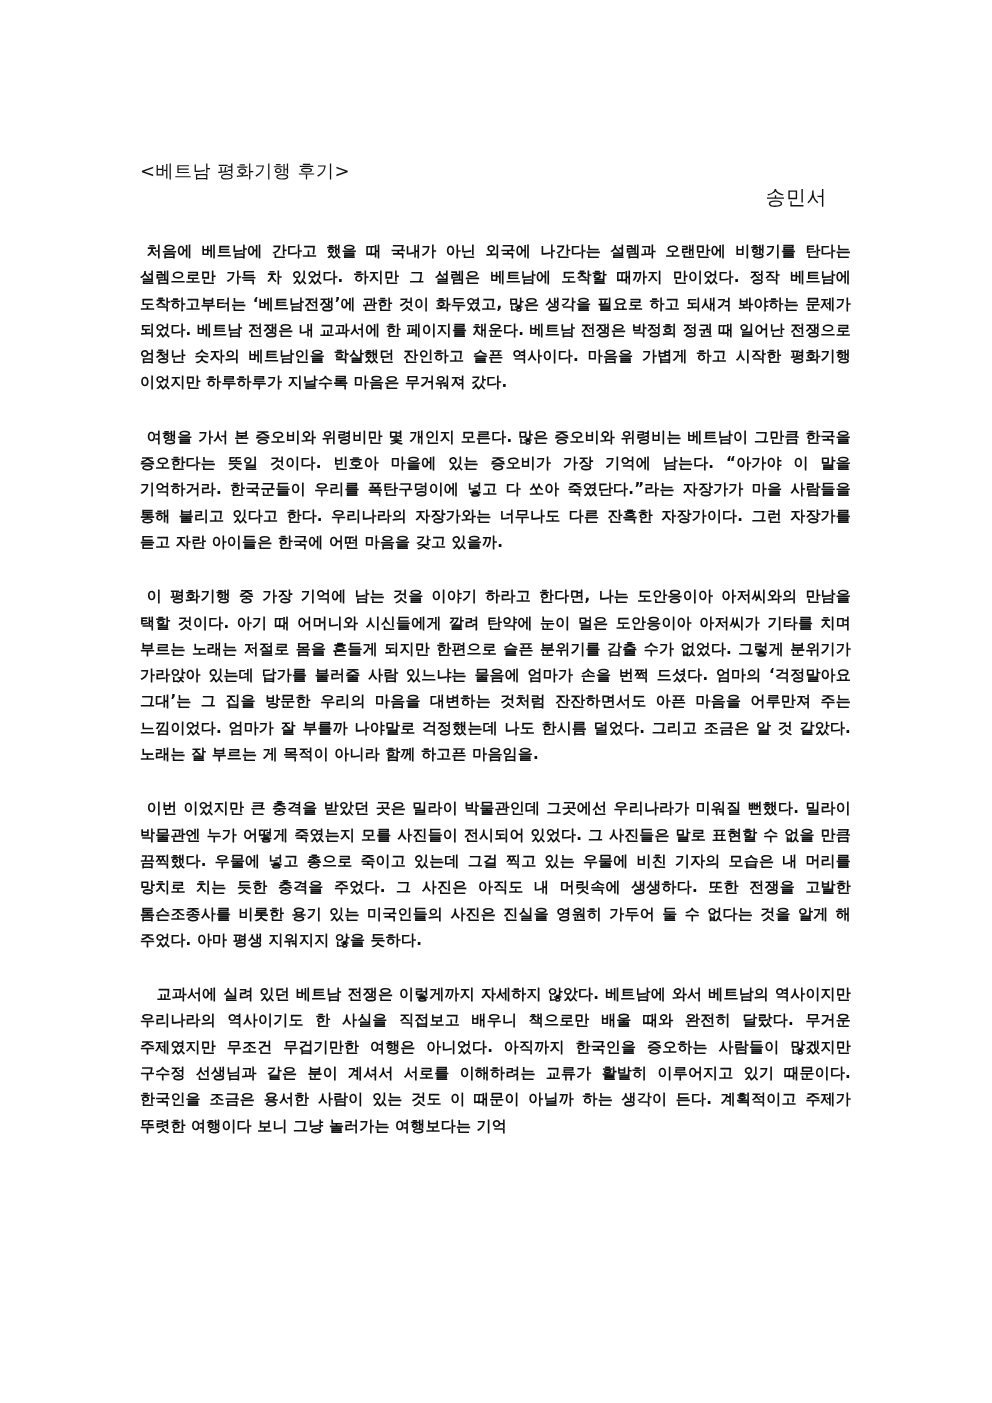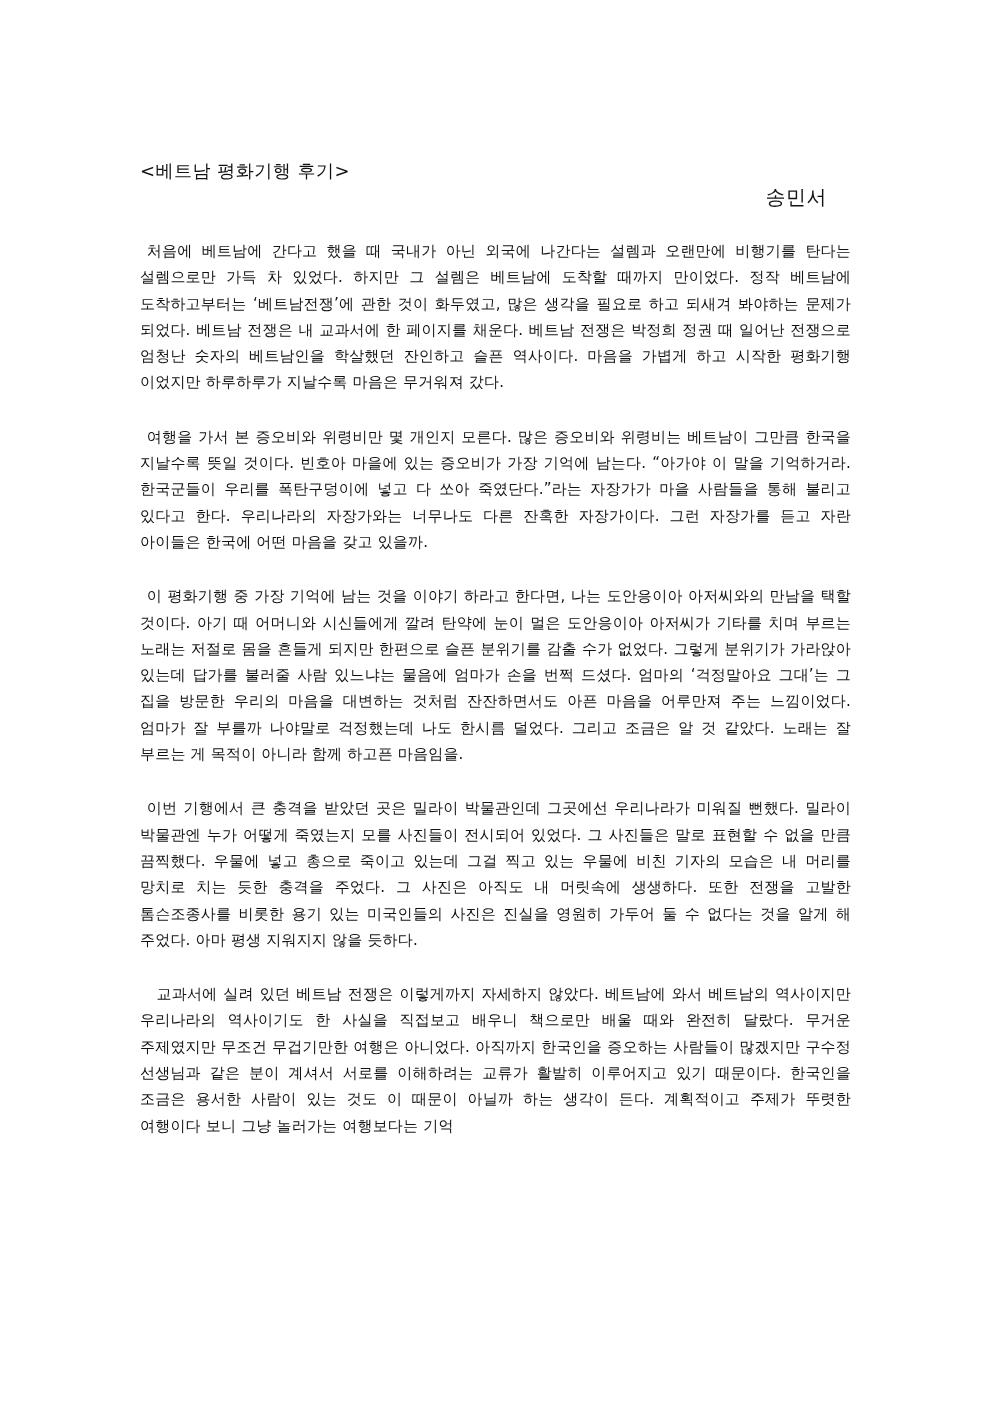--- a/index.html
+++ b/index.html
@@ -39,33 +39,34 @@
       letter-spacing: 0.5px;
     }
     .para {
       font-size: 15px;
       line-height: 26.3px;
       text-align: justify;
       text-align-last: left;
       margin: 0 0 28px 0;
       word-break: keep-all;
       letter-spacing: 0.2px;
+      font-weight: bold;
     }
     .para.indent2 {
       text-indent: 1.1em;
     }
     .para.indent1 {
       text-indent: 0.45em;
     }
   </style>
 </head>
 <body>
 
 <div class="page">
   <h1 class="title">&lt;베트남 평화기행 후기&gt;</h1>
   <div class="author">송민서</div>
 
   <p class="para indent1">처음에 베트남에 간다고 했을 때 국내가 아닌 외국에 나간다는 설렘과 오랜만에 비행기를 탄다는 설렘으로만 가득 차 있었다. 하지만 그 설렘은 베트남에 도착할 때까지 만이었다. 정작 베트남에 도착하고부터는 ‘베트남전쟁’에 관한 것이 화두였고, 많은 생각을 필요로 하고 되새겨 봐야하는 문제가 되었다. 베트남 전쟁은 내 교과서에 한 페이지를 채운다. 베트남 전쟁은 박정희 정권 때 일어난 전쟁으로 엄청난 숫자의 베트남인을 학살했던 잔인하고 슬픈 역사이다. 마음을 가볍게 하고 시작한 평화기행 이었지만 하루하루가 지날수록 마음은 무거워져 갔다.</p>
-  <p class="para indent1">여행을 가서 본 증오비와 위령비만 몇 개인지 모른다. 많은 증오비와 위령비는 베트남이 그만큼 한국을 지날수록 뜻일 것이다. 빈호아 마을에 있는 증오비가 가장 기억에 남는다. “아가야 이 말을 기억하거라. 한국군들이 우리를 폭탄구덩이에 넣고 다 쏘아 죽였단다.”라는 자장가가 마을 사람들을 통해 불리고 있다고 한다. 우리나라의 자장가와는 너무나도 다른 잔혹한 자장가이다. 그런 자장가를 듣고 자란 아이들은 한국에 어떤 마음을 갖고 있을까.</p>
+  <p class="para indent1">여행을 가서 본 증오비와 위령비만 몇 개인지 모른다. 많은 증오비와 위령비는 베트남이 그만큼 한국을 증오한다는 뜻일 것이다. 빈호아 마을에 있는 증오비가 가장 기억에 남는다. “아가야 이 말을 기억하거라. 한국군들이 우리를 폭탄구덩이에 넣고 다 쏘아 죽였단다.”라는 자장가가 마을 사람들을 통해 불리고 있다고 한다. 우리나라의 자장가와는 너무나도 다른 잔혹한 자장가이다. 그런 자장가를 듣고 자란 아이들은 한국에 어떤 마음을 갖고 있을까.</p>
   <p class="para indent1">이 평화기행 중 가장 기억에 남는 것을 이야기 하라고 한다면, 나는 도안응이아 아저씨와의 만남을 택할 것이다. 아기 때 어머니와 시신들에게 깔려 탄약에 눈이 멀은 도안응이아 아저씨가 기타를 치며 부르는 노래는 저절로 몸을 흔들게 되지만 한편으로 슬픈 분위기를 감출 수가 없었다. 그렇게 분위기가 가라앉아 있는데 답가를 불러줄 사람 있느냐는 물음에 엄마가 손을 번쩍 드셨다. 엄마의 ‘걱정말아요 그대’는 그 집을 방문한 우리의 마음을 대변하는 것처럼 잔잔하면서도 아픈 마음을 어루만져 주는 느낌이었다. 엄마가 잘 부를까 나야말로 걱정했는데 나도 한시름 덜었다. 그리고 조금은 알 것 같았다. 노래는 잘 부르는 게 목적이 아니라 함께 하고픈 마음임을.</p>
-  <p class="para indent1">이번 기행에서 큰 충격을 받았던 곳은 밀라이 박물관인데 그곳에선 우리나라가 미워질 뻔했다. 밀라이 박물관엔 누가 어떻게 죽였는지 모를 사진들이 전시되어 있었다. 그 사진들은 말로 표현할 수 없을 만큼 끔찍했다. 우물에 넣고 총으로 죽이고 있는데 그걸 찍고 있는 우물에 비친 기자의 모습은 내 머리를 망치로 치는 듯한 충격을 주었다. 그 사진은 아직도 내 머릿속에 생생하다. 또한 전쟁을 고발한 톰슨조종사를 비롯한 용기 있는 미국인들의 사진은 진실을 영원히 가두어 둘 수 없다는 것을 알게 해 주었다. 아마 평생 지워지지 않을 듯하다.</p>
+  <p class="para indent1">이번 이었지만 큰 충격을 받았던 곳은 밀라이 박물관인데 그곳에선 우리나라가 미워질 뻔했다. 밀라이 박물관엔 누가 어떻게 죽였는지 모를 사진들이 전시되어 있었다. 그 사진들은 말로 표현할 수 없을 만큼 끔찍했다. 우물에 넣고 총으로 죽이고 있는데 그걸 찍고 있는 우물에 비친 기자의 모습은 내 머리를 망치로 치는 듯한 충격을 주었다. 그 사진은 아직도 내 머릿속에 생생하다. 또한 전쟁을 고발한 톰슨조종사를 비롯한 용기 있는 미국인들의 사진은 진실을 영원히 가두어 둘 수 없다는 것을 알게 해 주었다. 아마 평생 지워지지 않을 듯하다.</p>
   <p class="para indent2">교과서에 실려 있던 베트남 전쟁은 이렇게까지 자세하지 않았다. 베트남에 와서 베트남의 역사이지만 우리나라의 역사이기도 한 사실을 직접보고 배우니 책으로만 배울 때와 완전히 달랐다. 무거운 주제였지만 무조건 무겁기만한 여행은 아니었다. 아직까지 한국인을 증오하는 사람들이 많겠지만 구수정 선생님과 같은 분이 계셔서 서로를 이해하려는 교류가 활발히 이루어지고 있기 때문이다. 한국인을 조금은 용서한 사람이 있는 것도 이 때문이 아닐까 하는 생각이 든다. 계획적이고 주제가 뚜렷한 여행이다 보니 그냥 놀러가는 여행보다는 기억</p>
 </div>
 
 </body></html>

